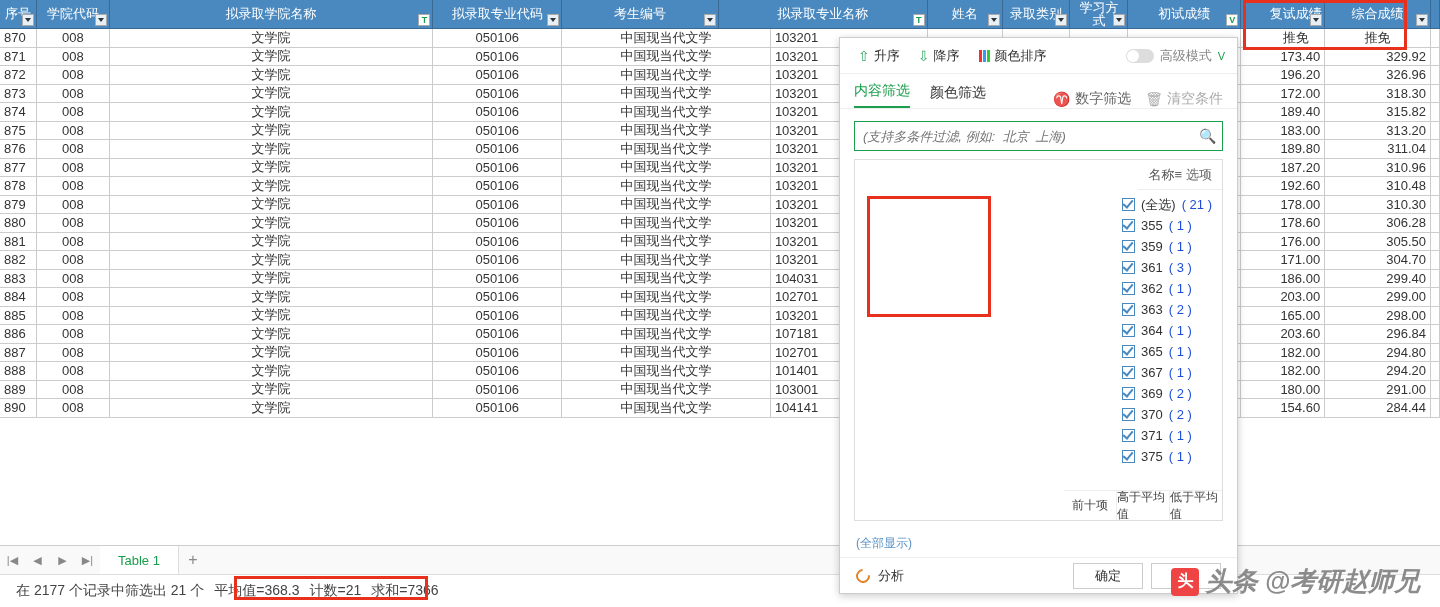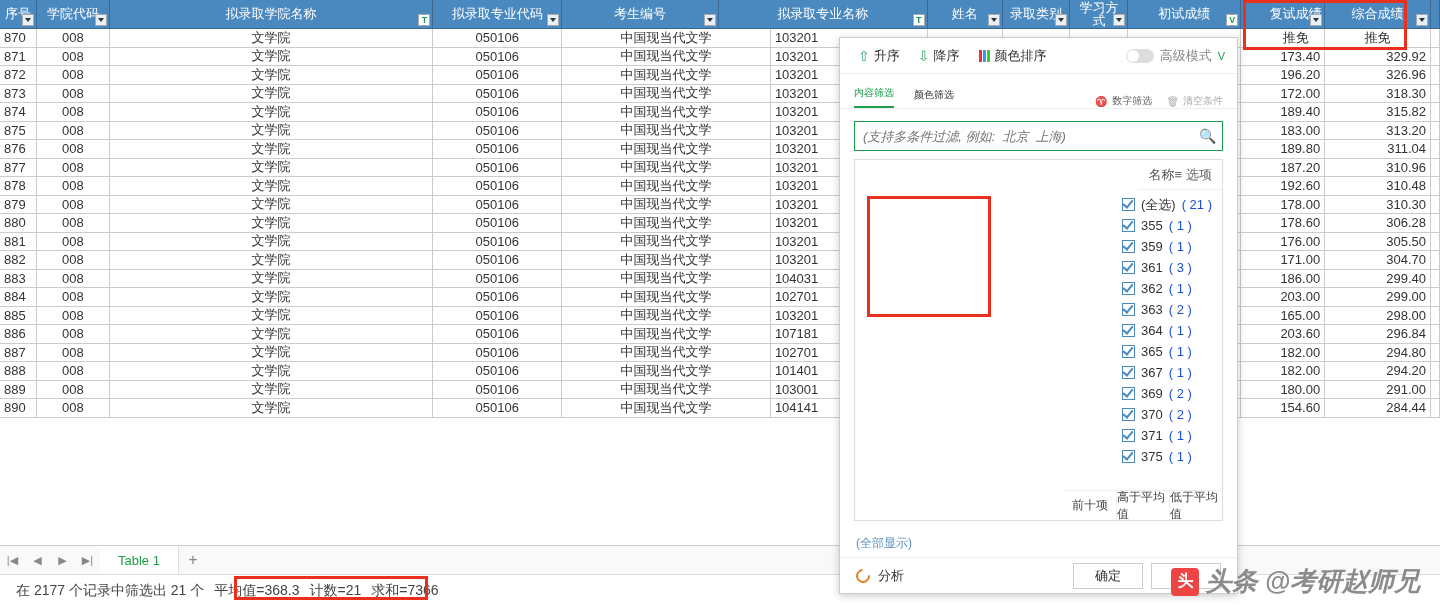--- a/index.html
+++ b/index.html
@@ -47,21 +47,21 @@
   .fp-sort-asc,.fp-sort-desc { display:flex; align-items:center; gap:4px; cursor:pointer; padding:2px 6px; }
   .fp-sort-icon { font-size:14px; }
   .fp-color { display:flex; align-items:center; gap:4px; margin-left:8px; cursor:pointer;}
   .fp-color-icon { display:flex; gap:1px; }
   .fp-color-icon span { width:3px; height:12px; }
   .fp-adv { margin-left:auto; color:#888; display:flex; align-items:center; gap:6px; }
   .fp-switch { width:28px; height:14px; border-radius:7px; background:#ddd; position:relative; cursor:pointer;}
   .fp-switch::after { content:""; position:absolute; left:1px; top:1px; width:12px; height:12px; background:#fff; border-radius:50%; }
   .fp-adv-v { color:#1a9e4b; font-size:11px; }
 
-  .fp-tabs { height:35px; display:flex; align-items:flex-end; padding:0 14px; gap:20px; font-size:10px; border-bottom:1px solid #eee; }
+  .fp-tabs { height:35px; display:flex; align-items:flex-end; padding:0 14px; gap:20px; font-size:14px; border-bottom:1px solid #eee; }
   .fp-tab { padding:6px 0; cursor:pointer; color:#333; }
   .fp-tab.active { color:#1a9e4b; border-bottom:2px solid #1a9e4b; }
   .fp-right-tools { margin-left:auto; display:flex; gap:14px; color:#666; align-items:center; }
 
   .fp-search { margin:12px 14px 8px; height:30px; border:1px solid #1a9e4b; display:flex; align-items:center; }
   .fp-search input { flex:1; border:none; outline:none; padding:0 8px; font-size:13px; font-style:italic; color:#999; }
   .fp-search .sicon { width:28px; color:#1a9e4b; text-align:center; font-size:14px; }
 
   .fp-list-outer { flex:1; margin:0 14px 8px; border:1px solid #ddd; display:flex; flex-direction:column;align-items:flex-end; }
   .fp-list-head { height:30px; display:flex; align-items:center; padding:0 10px; font-size:13px; color:#555; border-bottom:1px solid #eee; }

